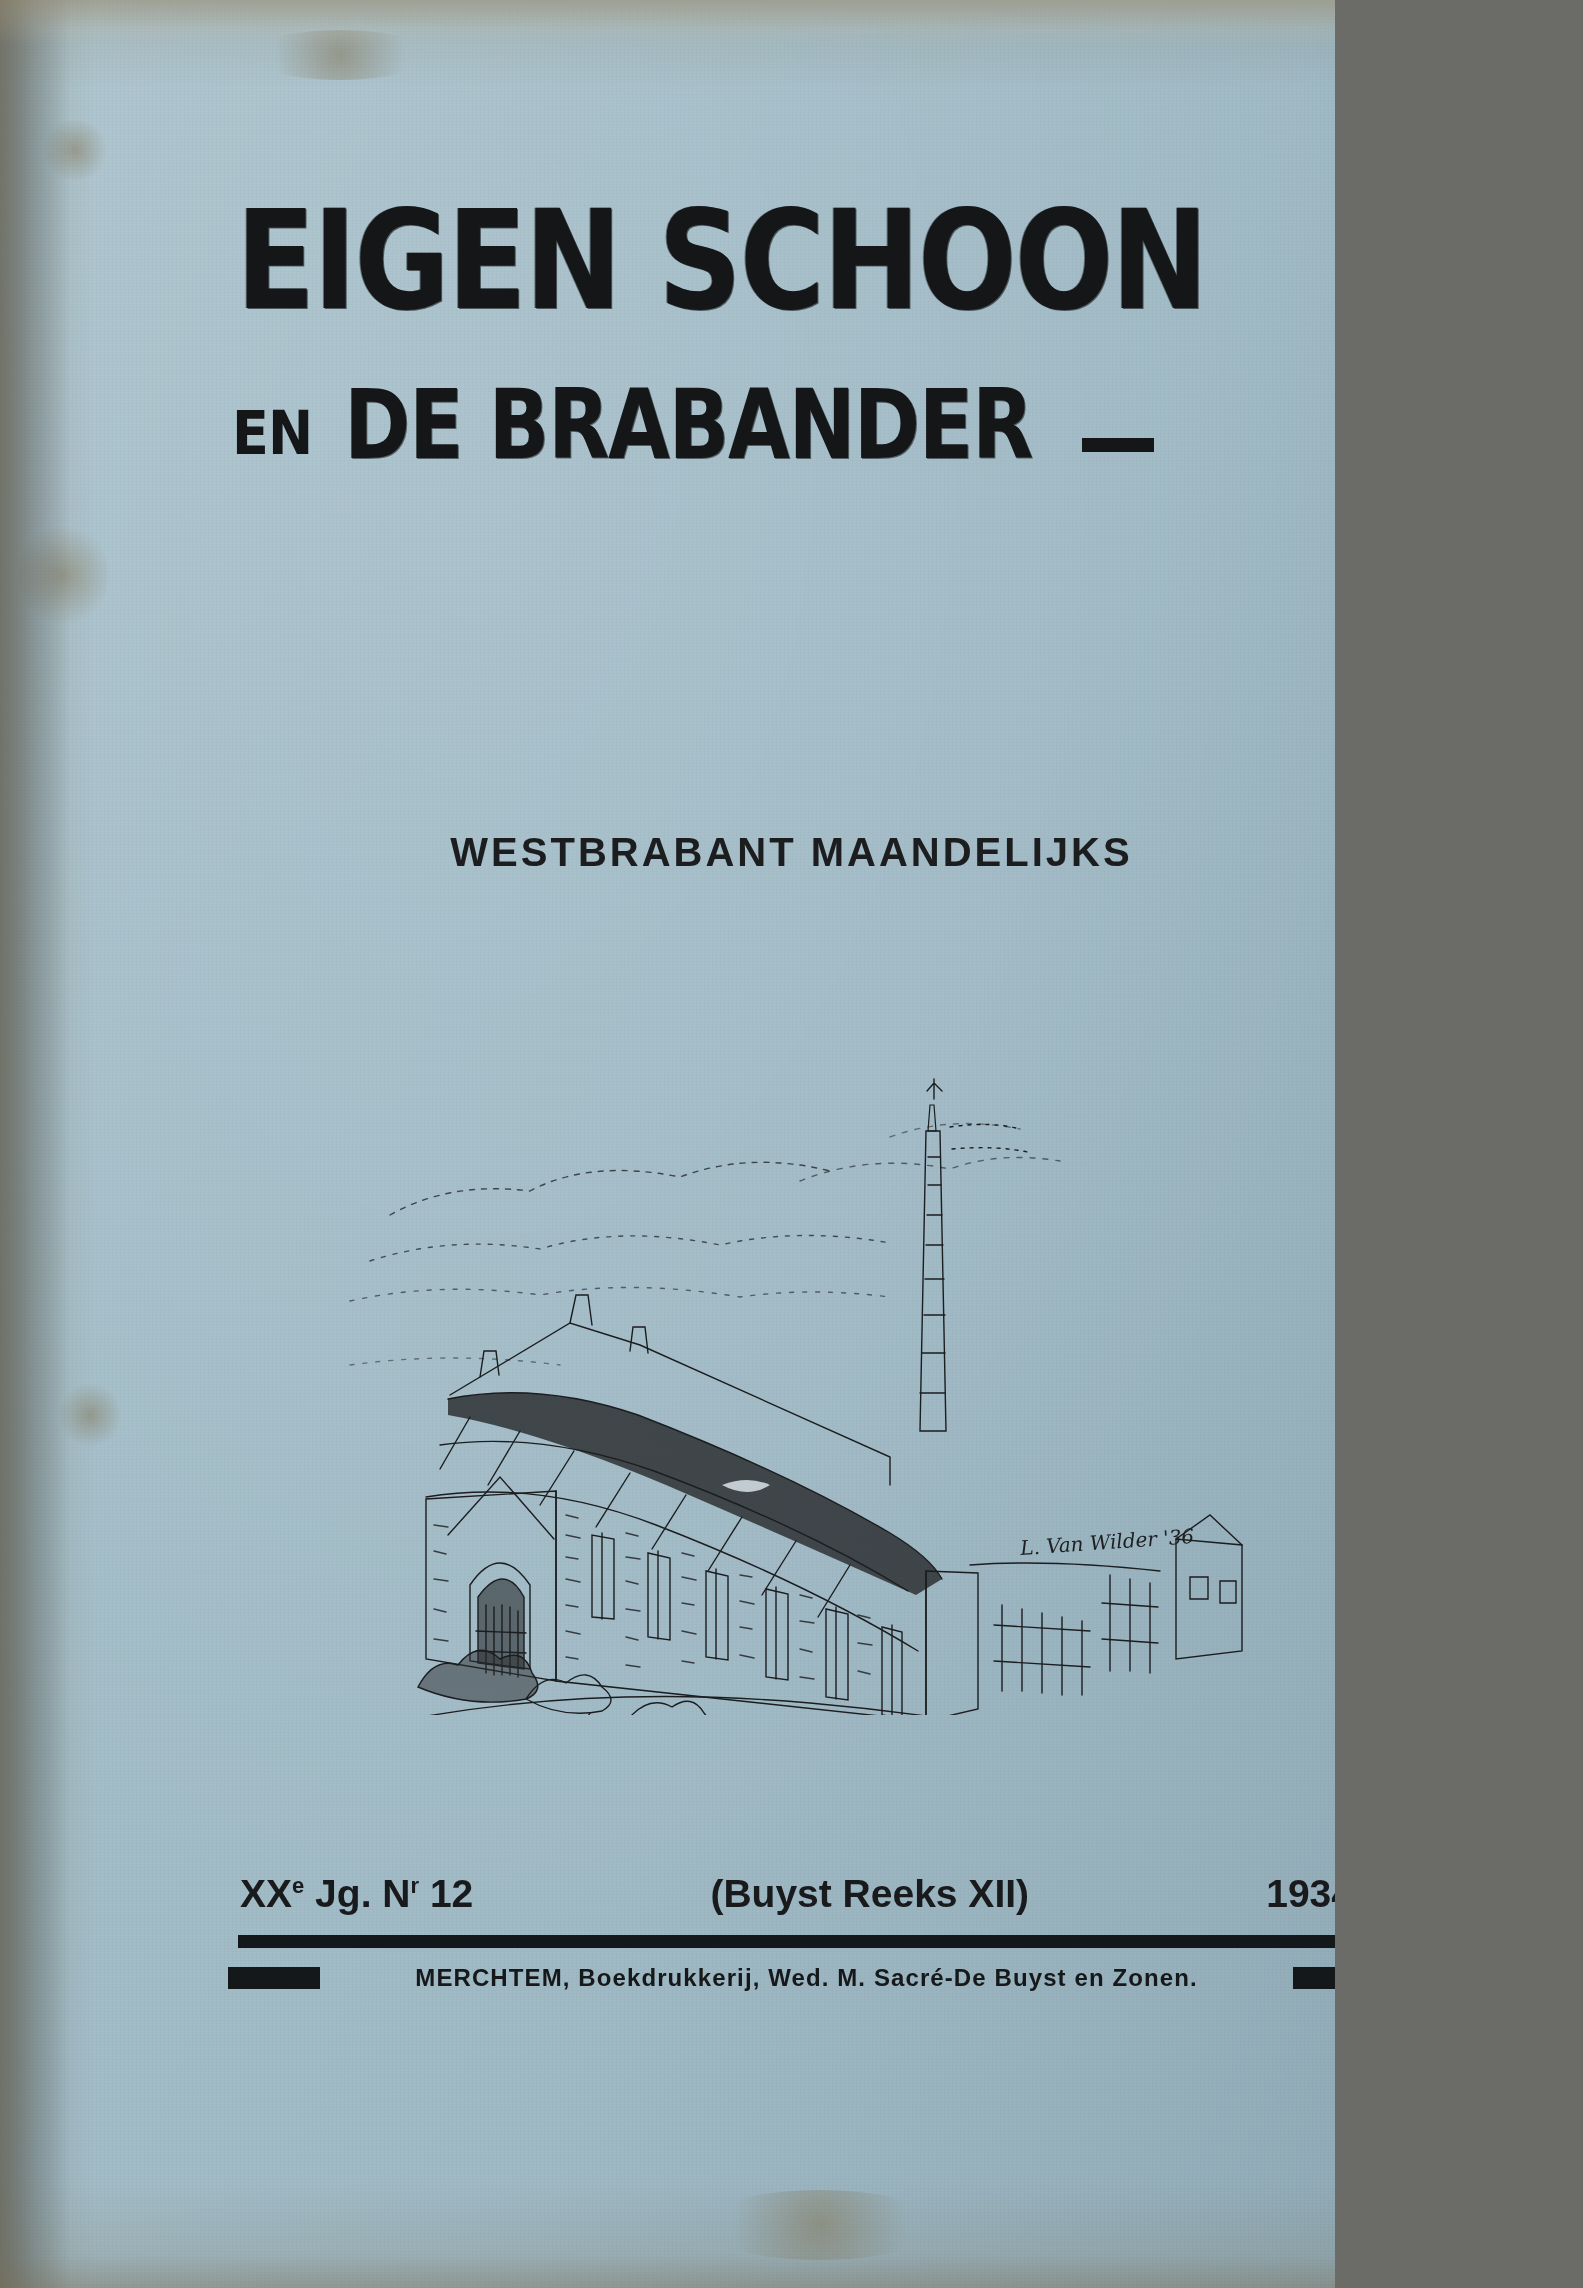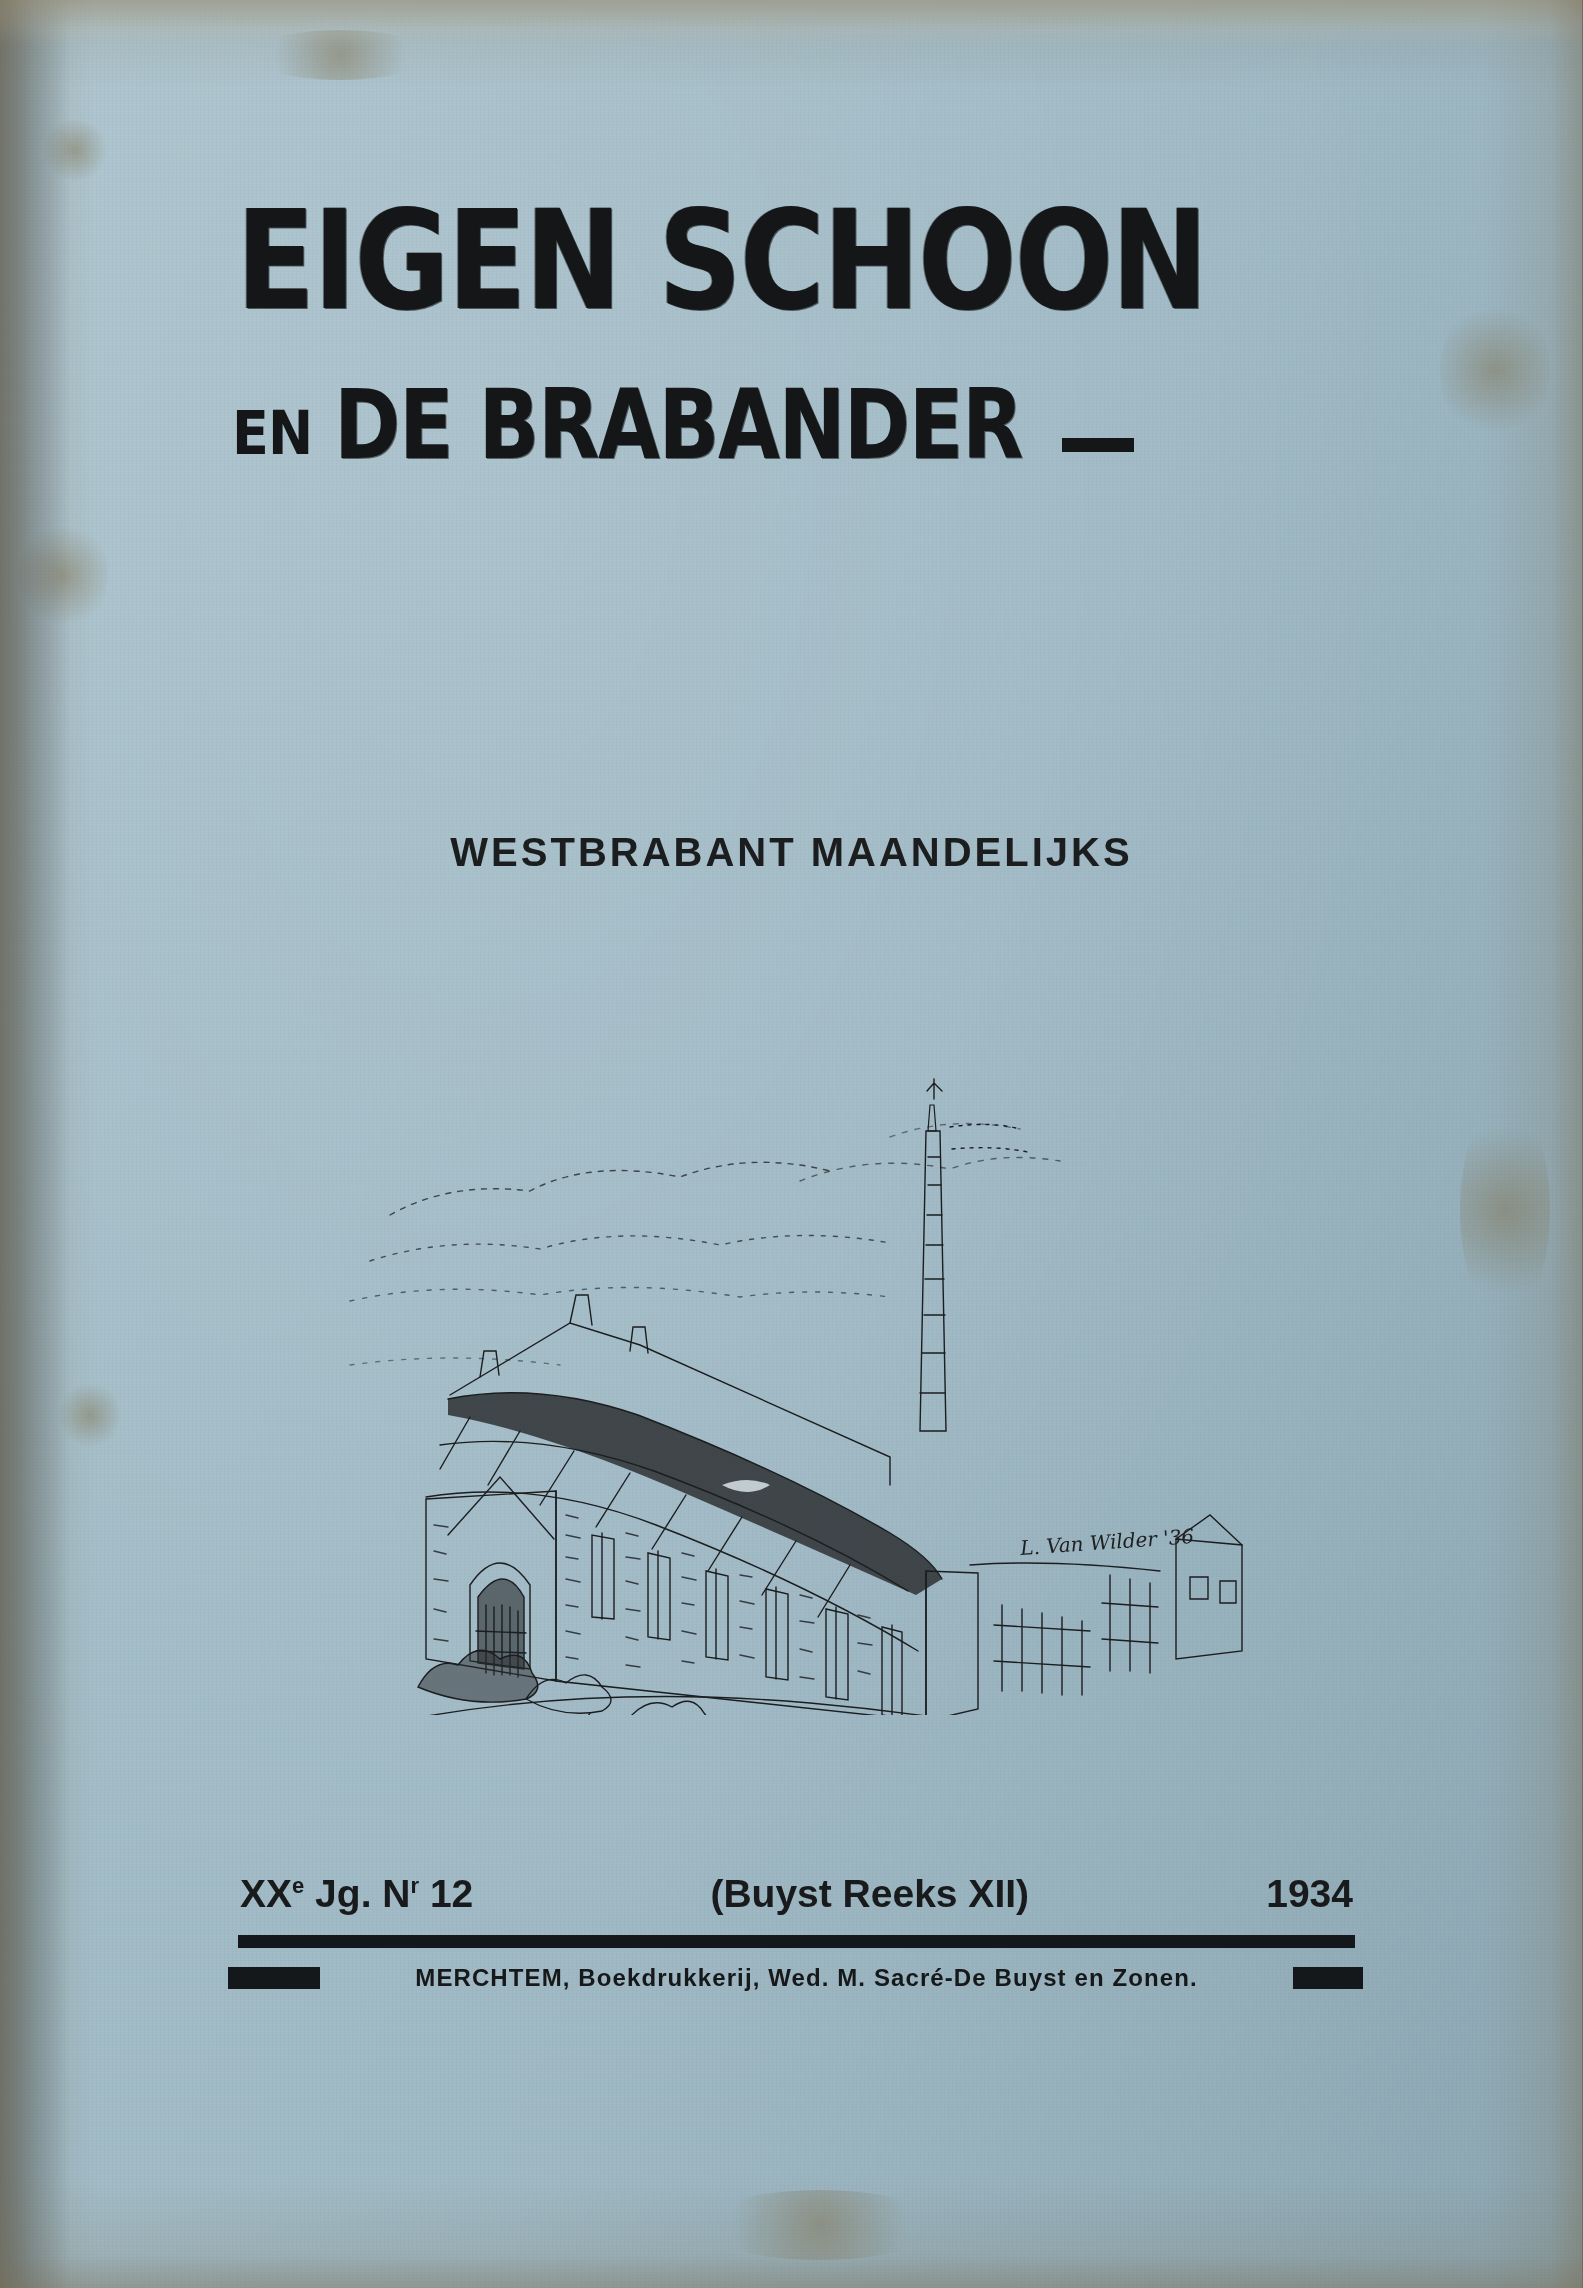--- a/index.html
+++ b/index.html
@@ -5,21 +5,21 @@
   html, body {
     margin: 0;
     padding: 0;
     background: #6b6b68;
   }
   body {
     font-family: "Liberation Sans", sans-serif;
   }
   .page {
     position: relative;
-    width: 1582px;
+    width: 1335px;
     height: 2288px;
     overflow: hidden;
     background: #3a3a38;
   }
   
   .cover {
     position: absolute;
     left: 0px;
     top: 0px;
     width: 1583px;
@@ -95,21 +95,21 @@
     transform: scaleY(1.18);
     transform-origin: left top;
   }
   .title-sub-row {
     position: absolute;
     left: 232px;
     top: 378px;
     width: 1150px;
     display: flex;
     align-items: baseline;
-    gap: 22px;
+    gap: 32px;
   }
   .title-sub-small {
     font-family: "DejaVu Sans", sans-serif;
     font-weight: 700;
     font-size: 54px;
     letter-spacing: -1px;
     color: #141617;
     transform: scaleY(1.12);
   }
   .title-sub-big {

